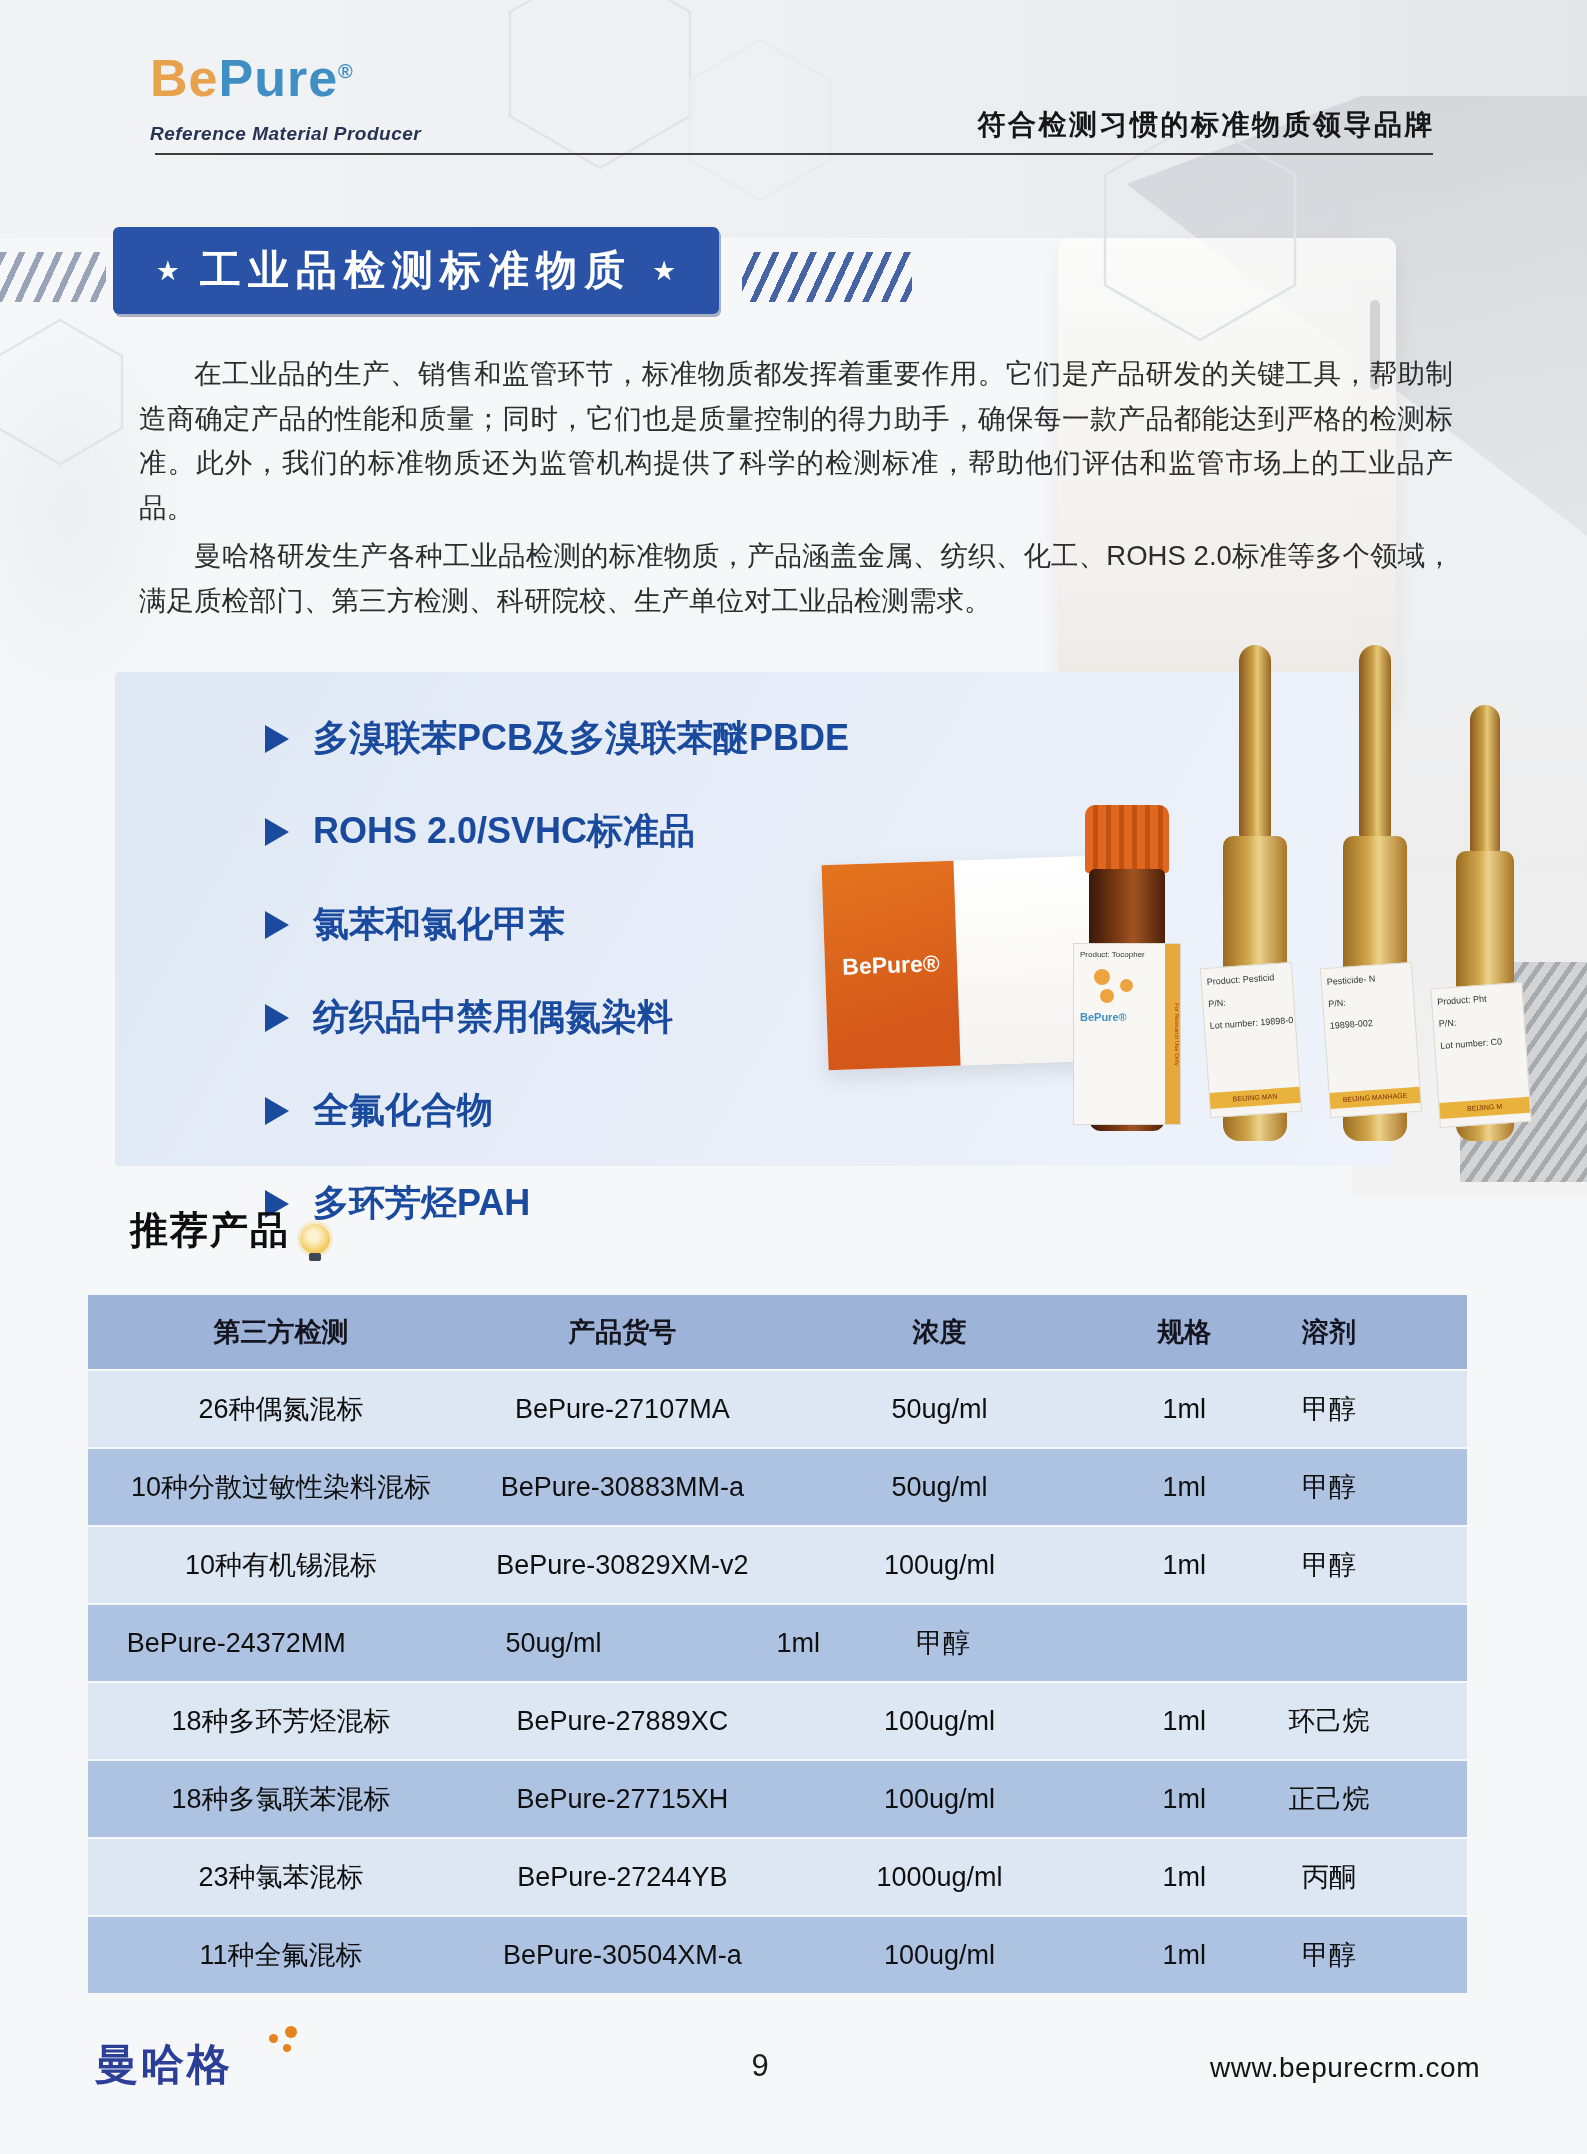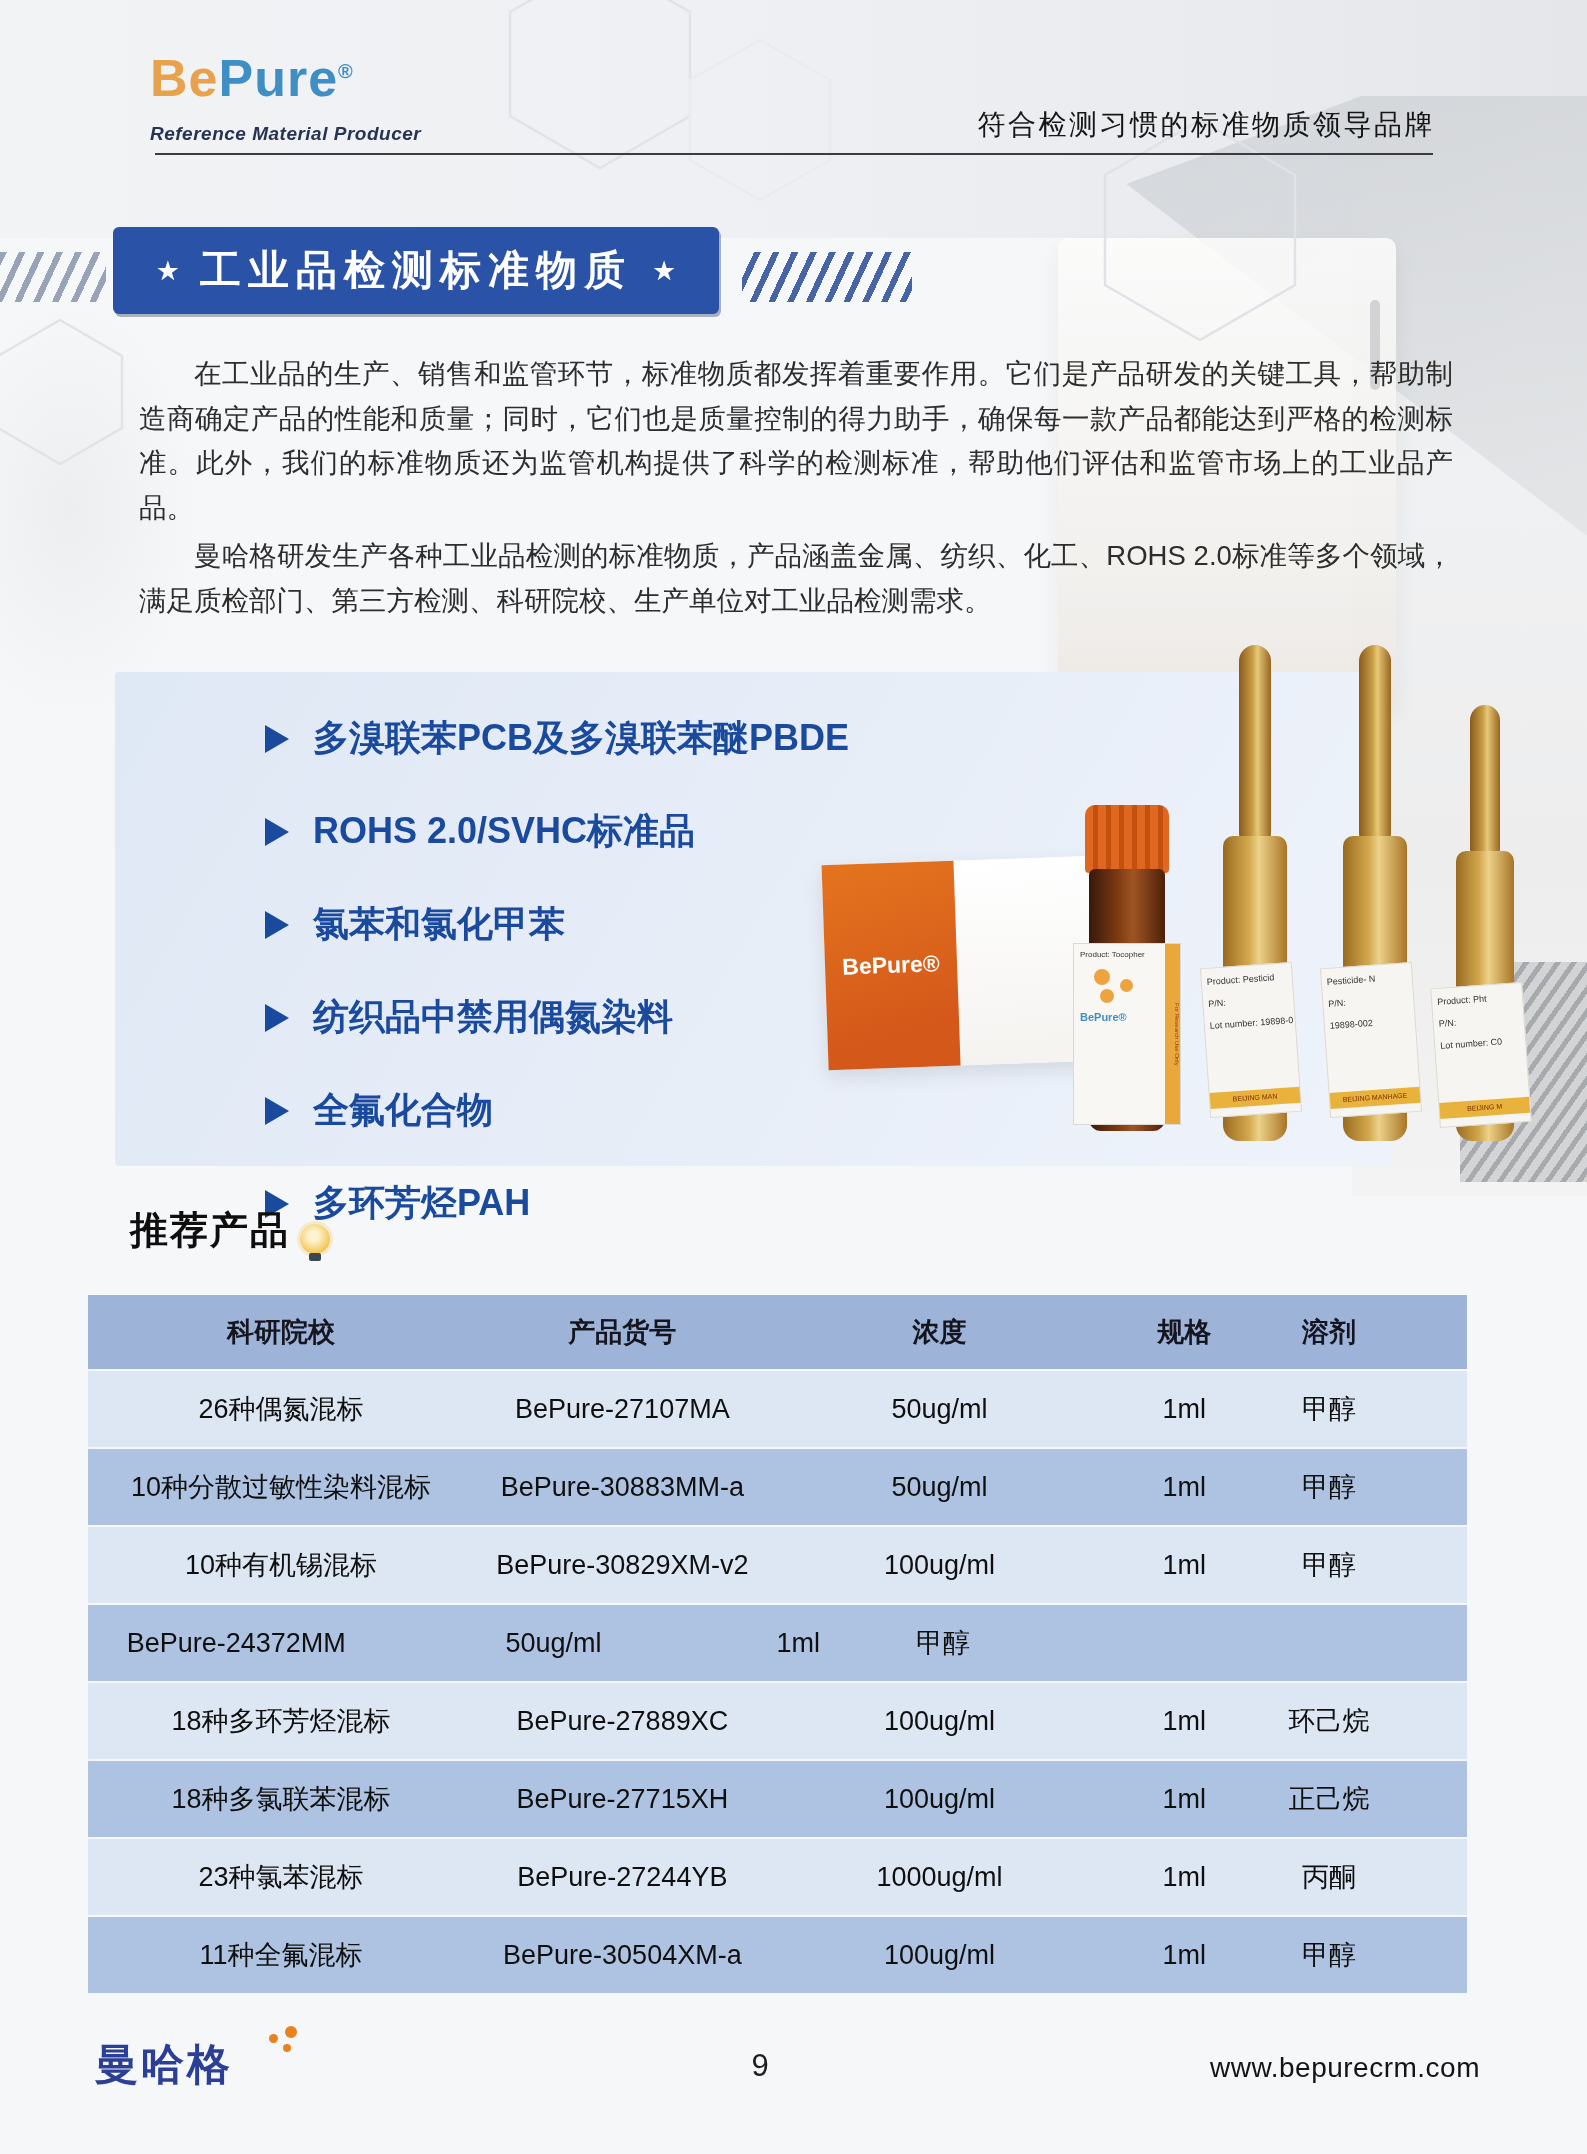--- a/index.html
+++ b/index.html
@@ -29,21 +29,21 @@
     background:radial-gradient(closest-side,#eceef0,rgba(236,238,240,0));}
   .hex-layer{left:0;top:0;width:1587px;height:900px;pointer-events:none;}
 
   
   .logo{left:150px;top:52px;line-height:1;}
   .logo-main{font-size:52px;font-weight:bold;letter-spacing:1px;}
   .logo-be{color:var(--logo-orange,#e8a14c);}
   .logo-pure{color:var(--logo-blue,#3f8fc5);}
   .logo-reg{font-size:20px;color:var(--logo-blue,#3f8fc5);vertical-align:super;}
   .logo-sub{margin-top:20px;font-size:19px;font-weight:bold;font-style:italic;color:#273352;letter-spacing:.5px;}
-  .tagline{right:152px;top:106px;font-size:28px;font-weight:normal;color:#161616;letter-spacing:2.5px;}
+  .tagline{right:152px;top:106px;font-size:28px;font-weight:bold;color:#161616;letter-spacing:2.5px;}
   .header-rule{left:155px;top:153px;width:1278px;height:2px;background:#3c3c3c;}
 
   
   .hatch{height:50px;top:252px;opacity:.9;}
   .hatch-left{left:-12px;width:118px;
     background:repeating-linear-gradient(115deg,transparent 0 11px,#8e9ab0 11px 17px);}
   .hatch-right{left:742px;width:170px;
     background:repeating-linear-gradient(115deg,transparent 0 11px,#33549c 11px 17px);}
   .banner{left:113px;top:227px;width:606px;height:87px;border-radius:6px;
     background:var(--banner-blue,#2a52a6);
@@ -258,21 +258,21 @@
   </div>
 </div>
 
 <div class="abs rec-heading">
   <span class="rec-heading-text">推荐产品</span>
   <span class="bulb-icon"></span>
 </div>
 
 <div class="abs table">
   <div class="thead">
-    <div class="c c0">科研院校</div>
+    <div class="c c0">第三方检测</div>
     <div class="c c1">产品货号</div>
     <div class="c c2">浓度</div>
     <div class="c c3">规格</div>
     <div class="c c4">溶剂</div>
     <div class="c csp"></div>
   </div>
   <div class="trow">
     <div class="c c0">26种偶氮混标</div>
     <div class="c c1">BePure-27107MA</div>
     <div class="c c2">50ug/ml</div>

